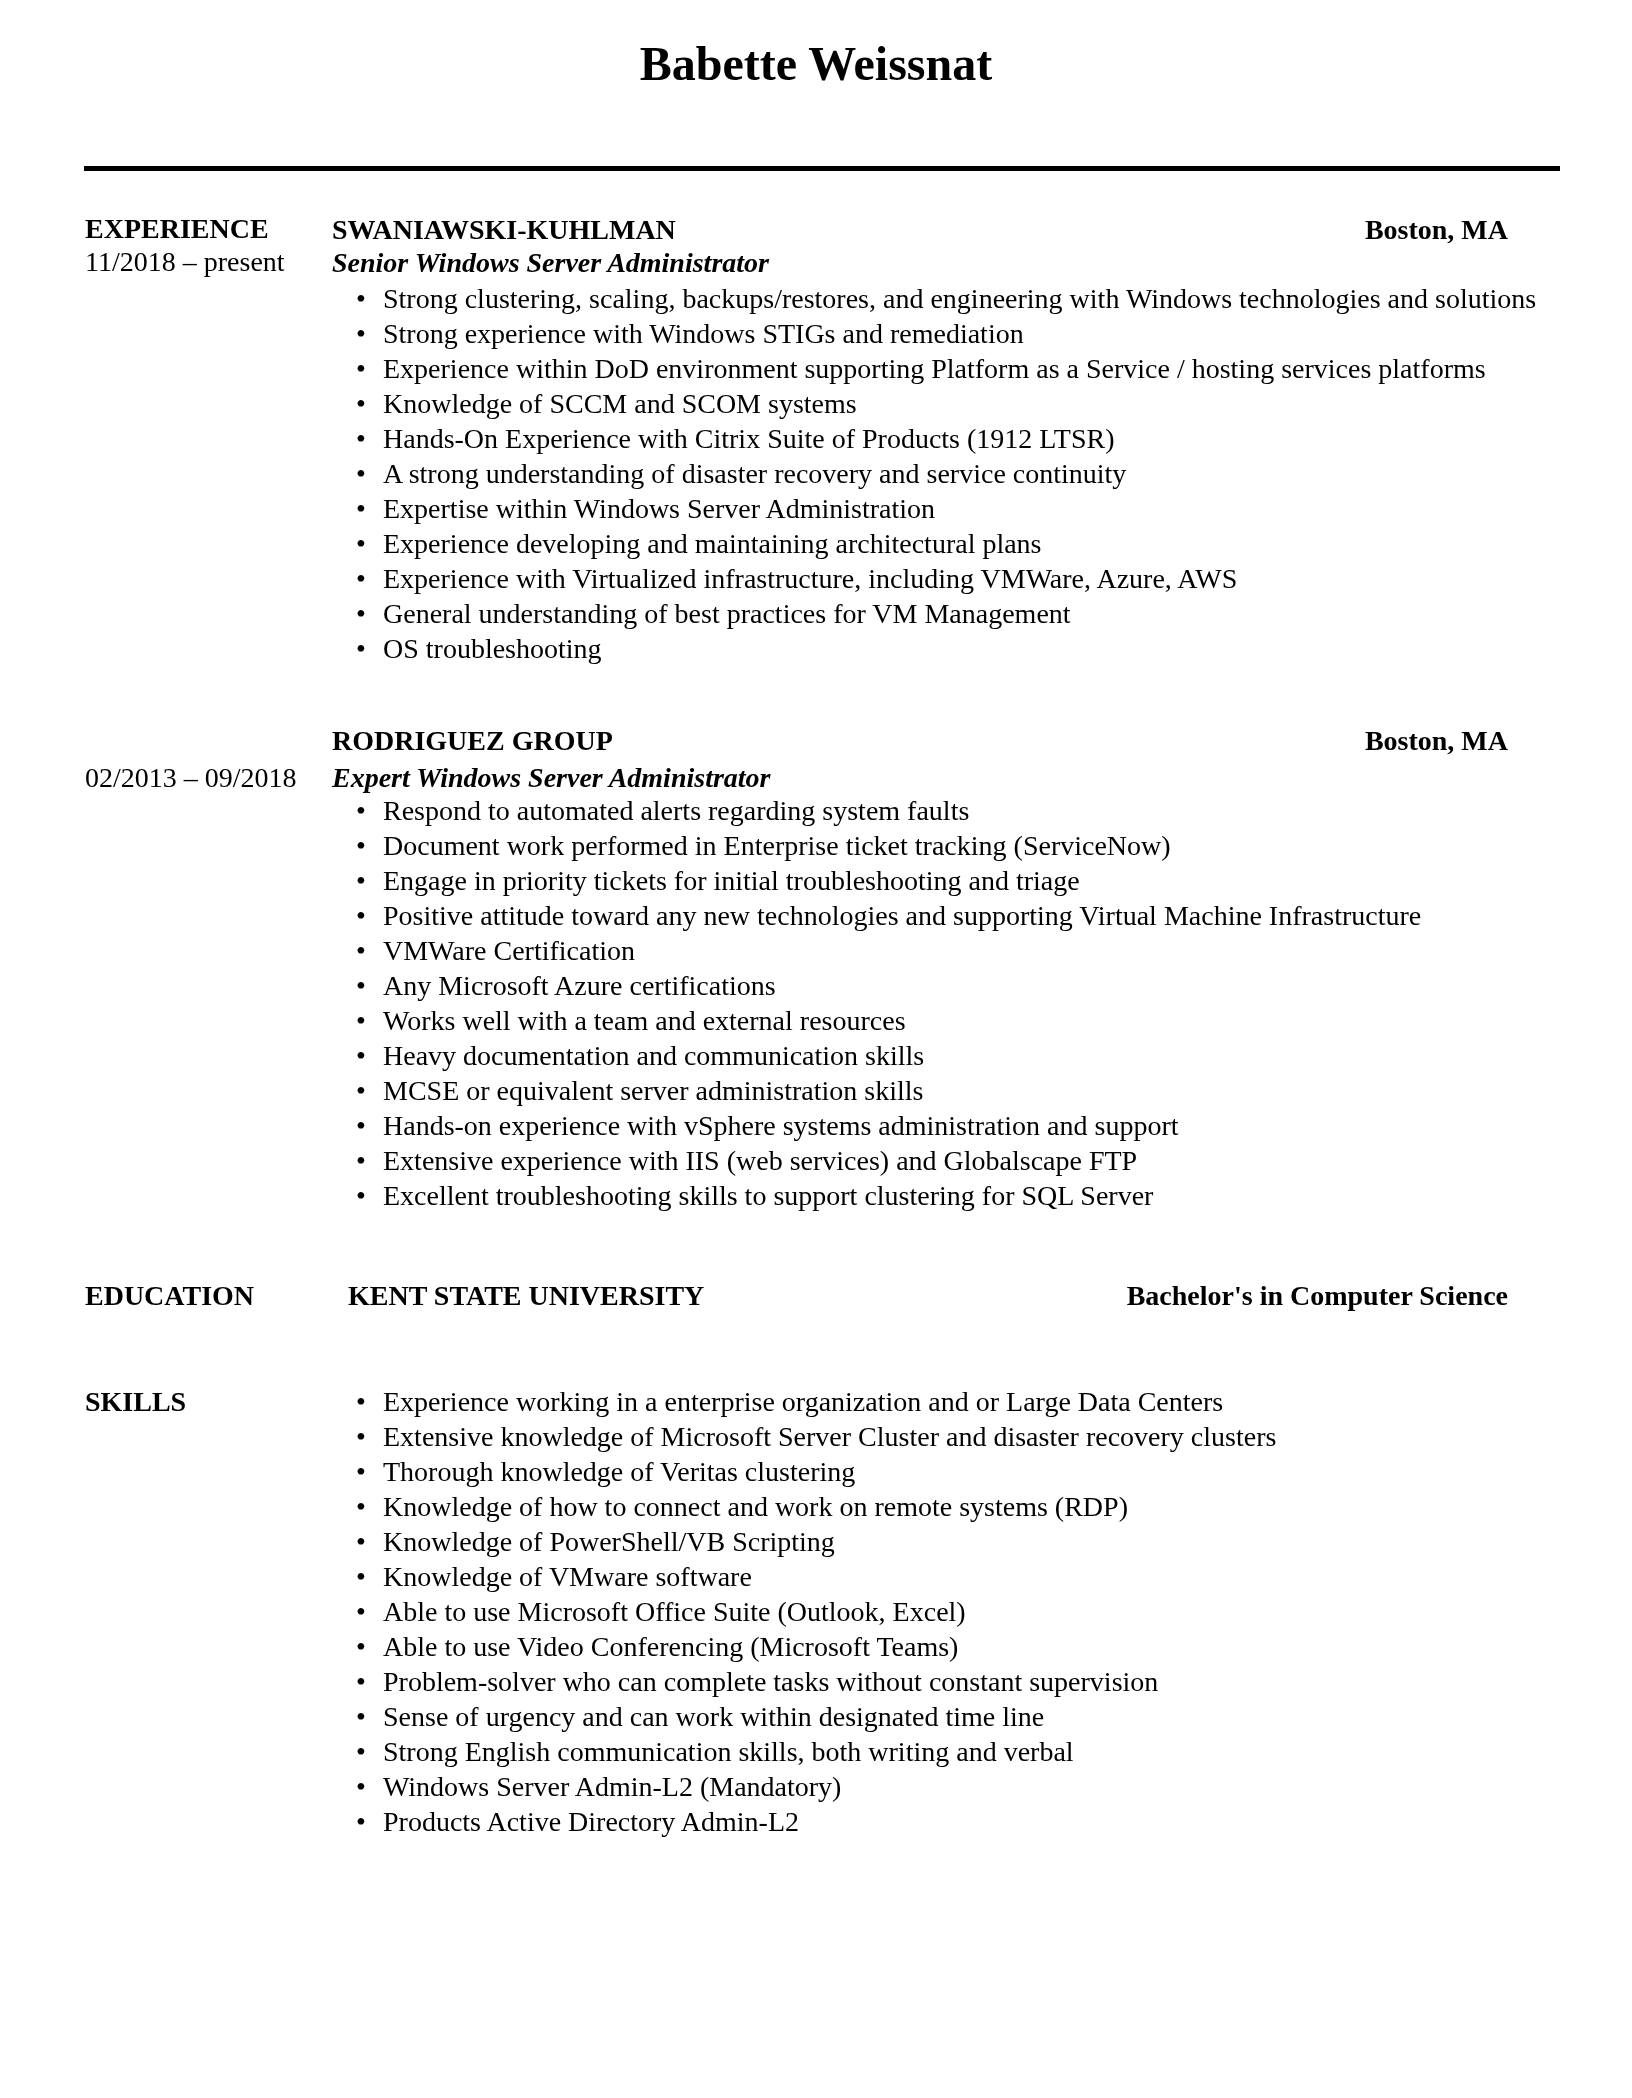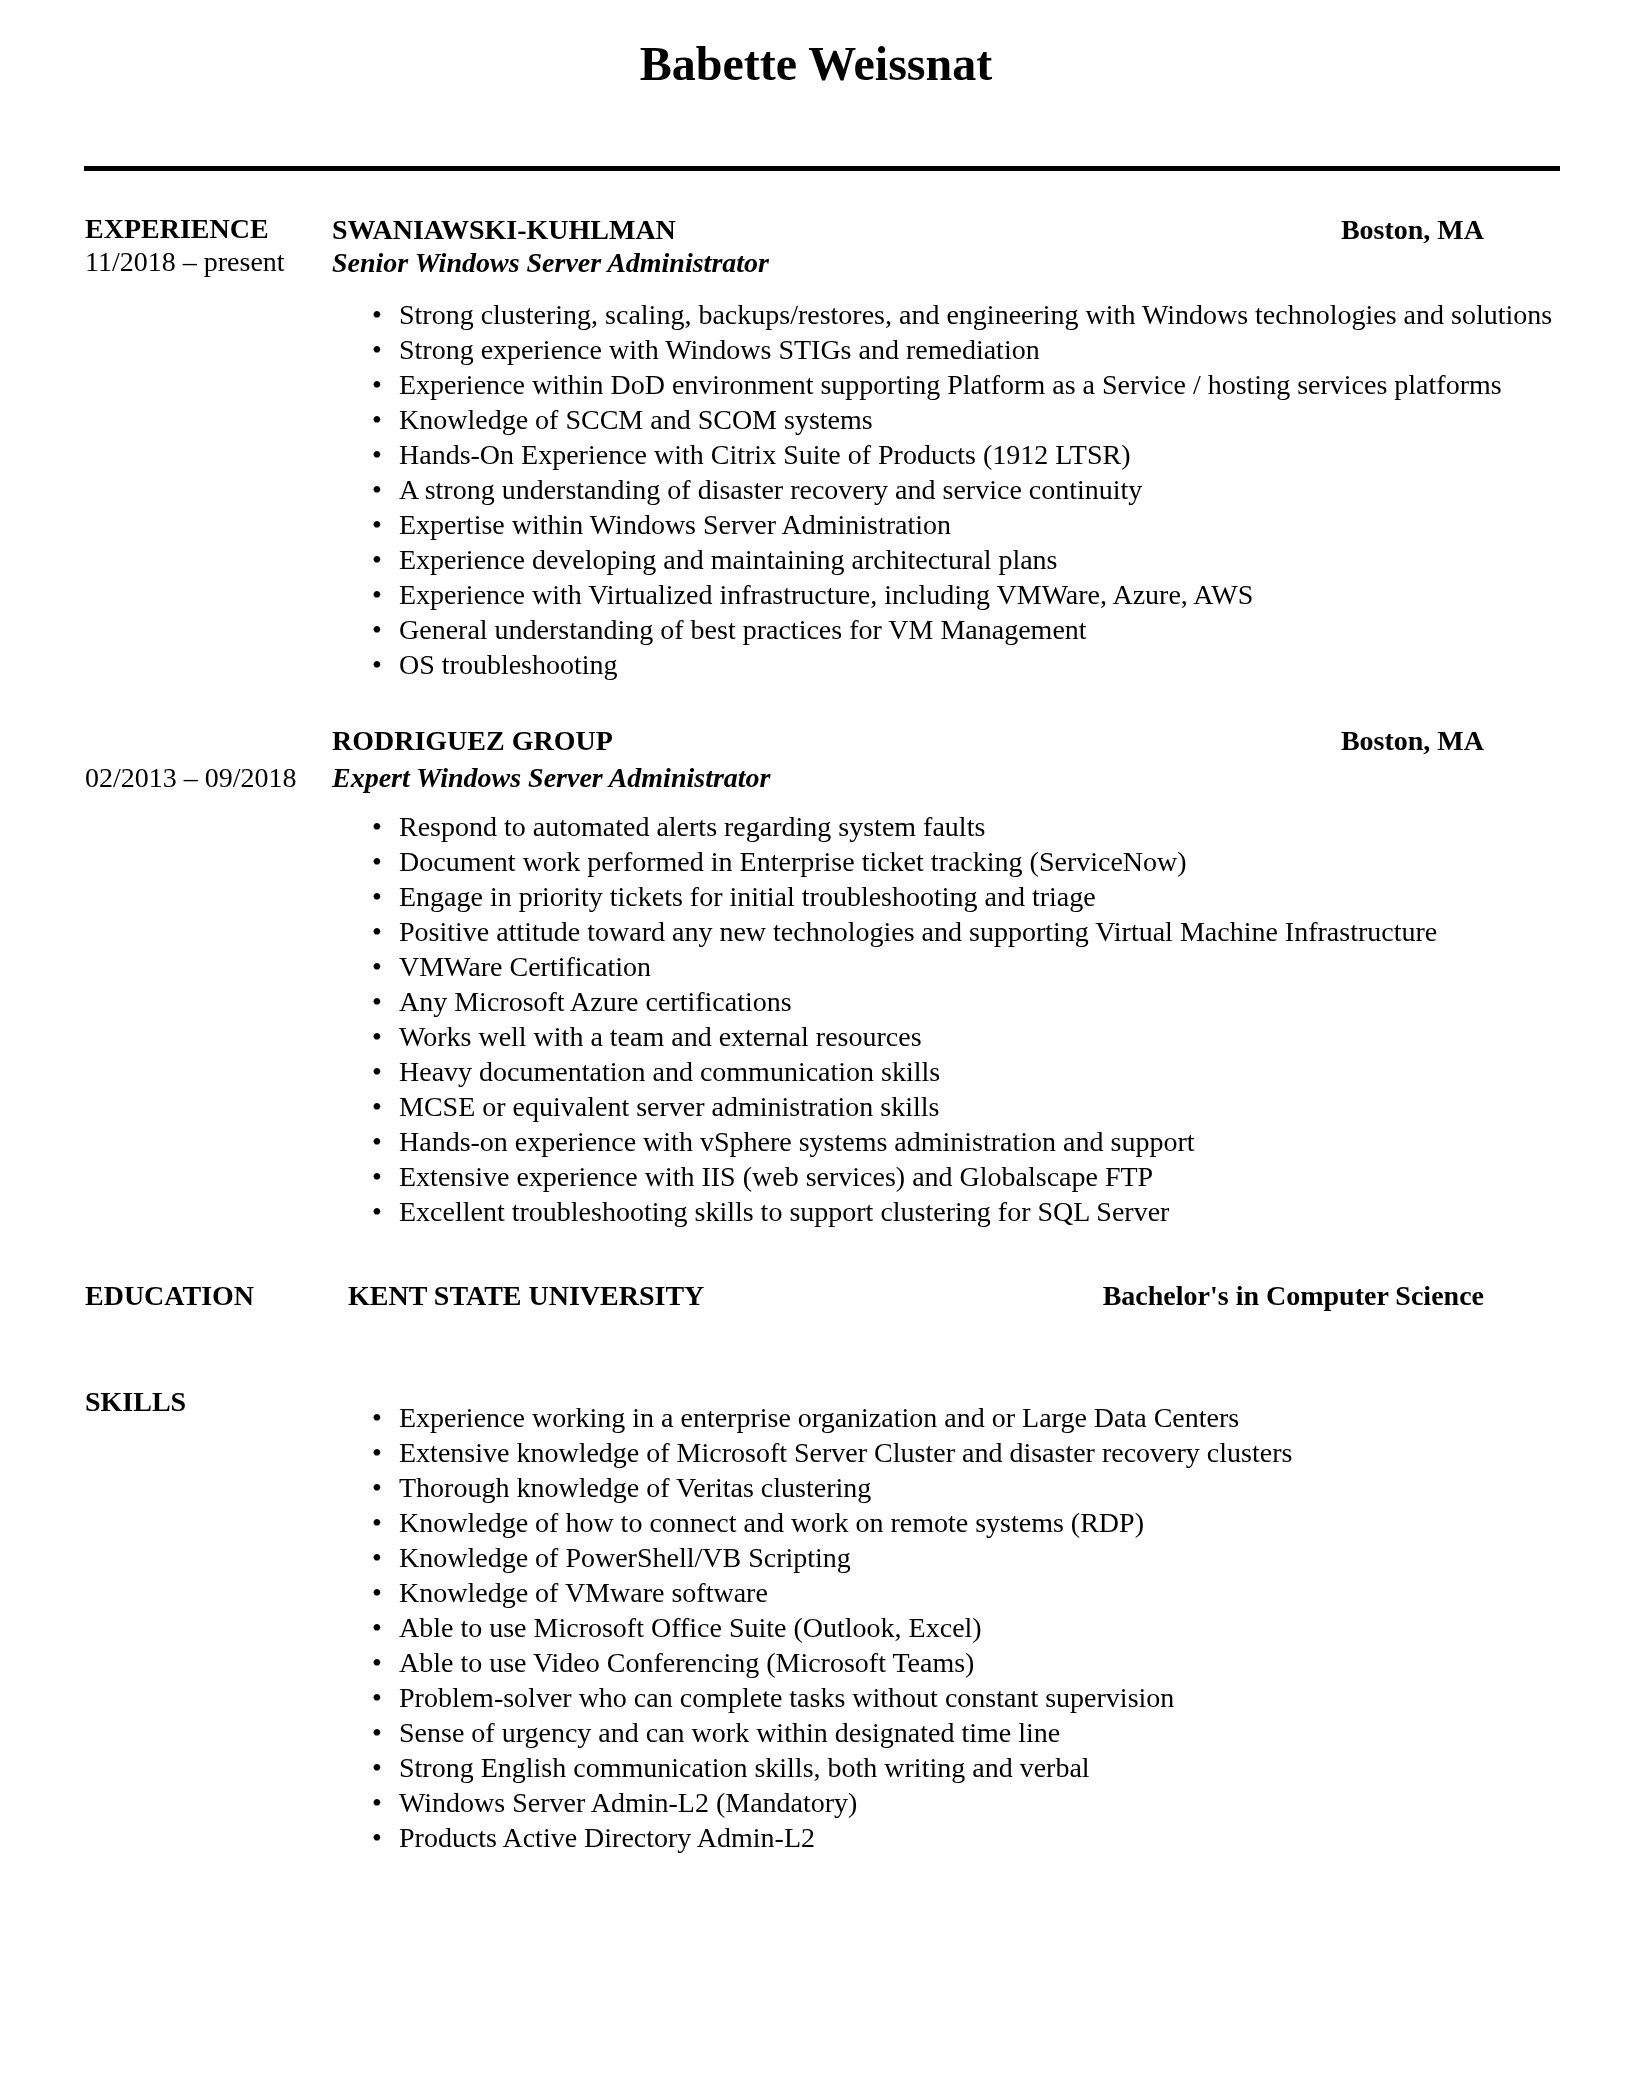--- a/index.html
+++ b/index.html
@@ -42,25 +42,25 @@
   .rule {
     top: 166px;
     left: 84px;
     width: 1476px;
     height: 5px;
     background: #000000;
   }
   .leftcol { left: 85px; }
   .midcol  { left: 332px; }
   .rightcol {
-    right: 80px;
+    right: 56px;
     text-align: center;
   }
   ul.bullets {
-    margin: 16px;
+    margin: 0;
     padding: 0;
     list-style: none;
     left: 356px;
     width: 1210px;
     font-size: 28px;
     line-height: 35px;
   }
   ul.bullets li {
     position: relative;
     padding-left: 27px;

